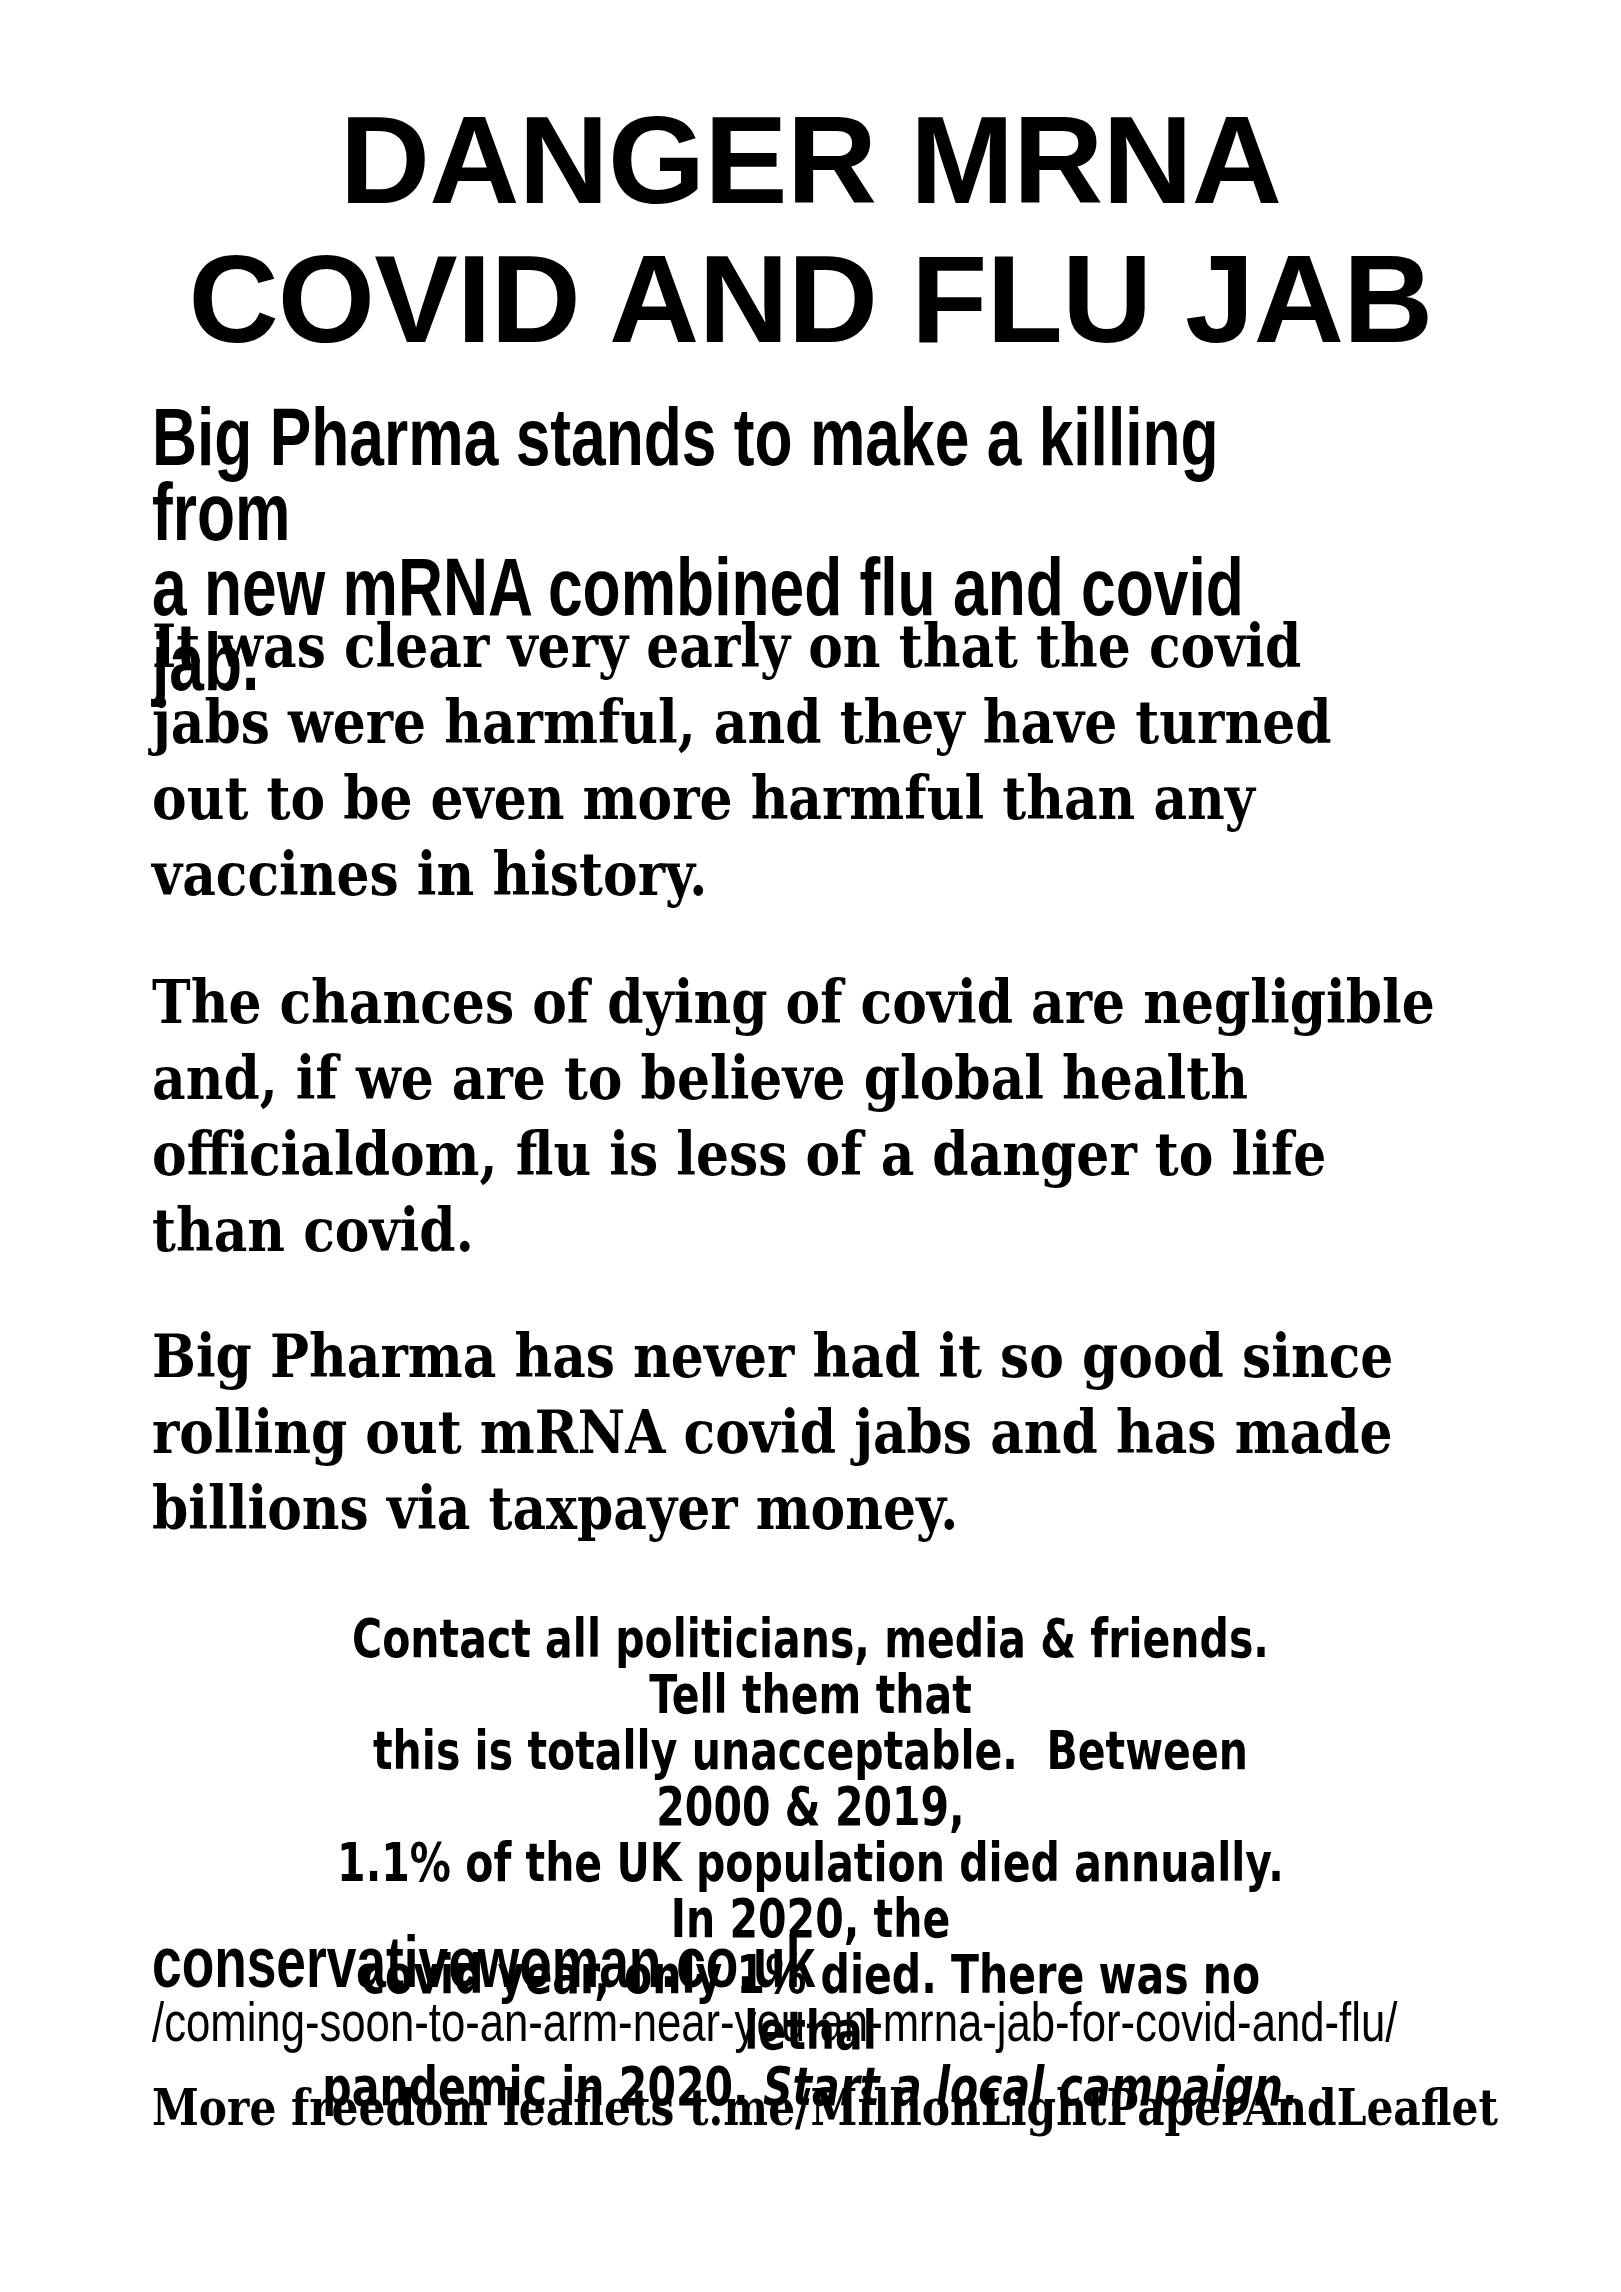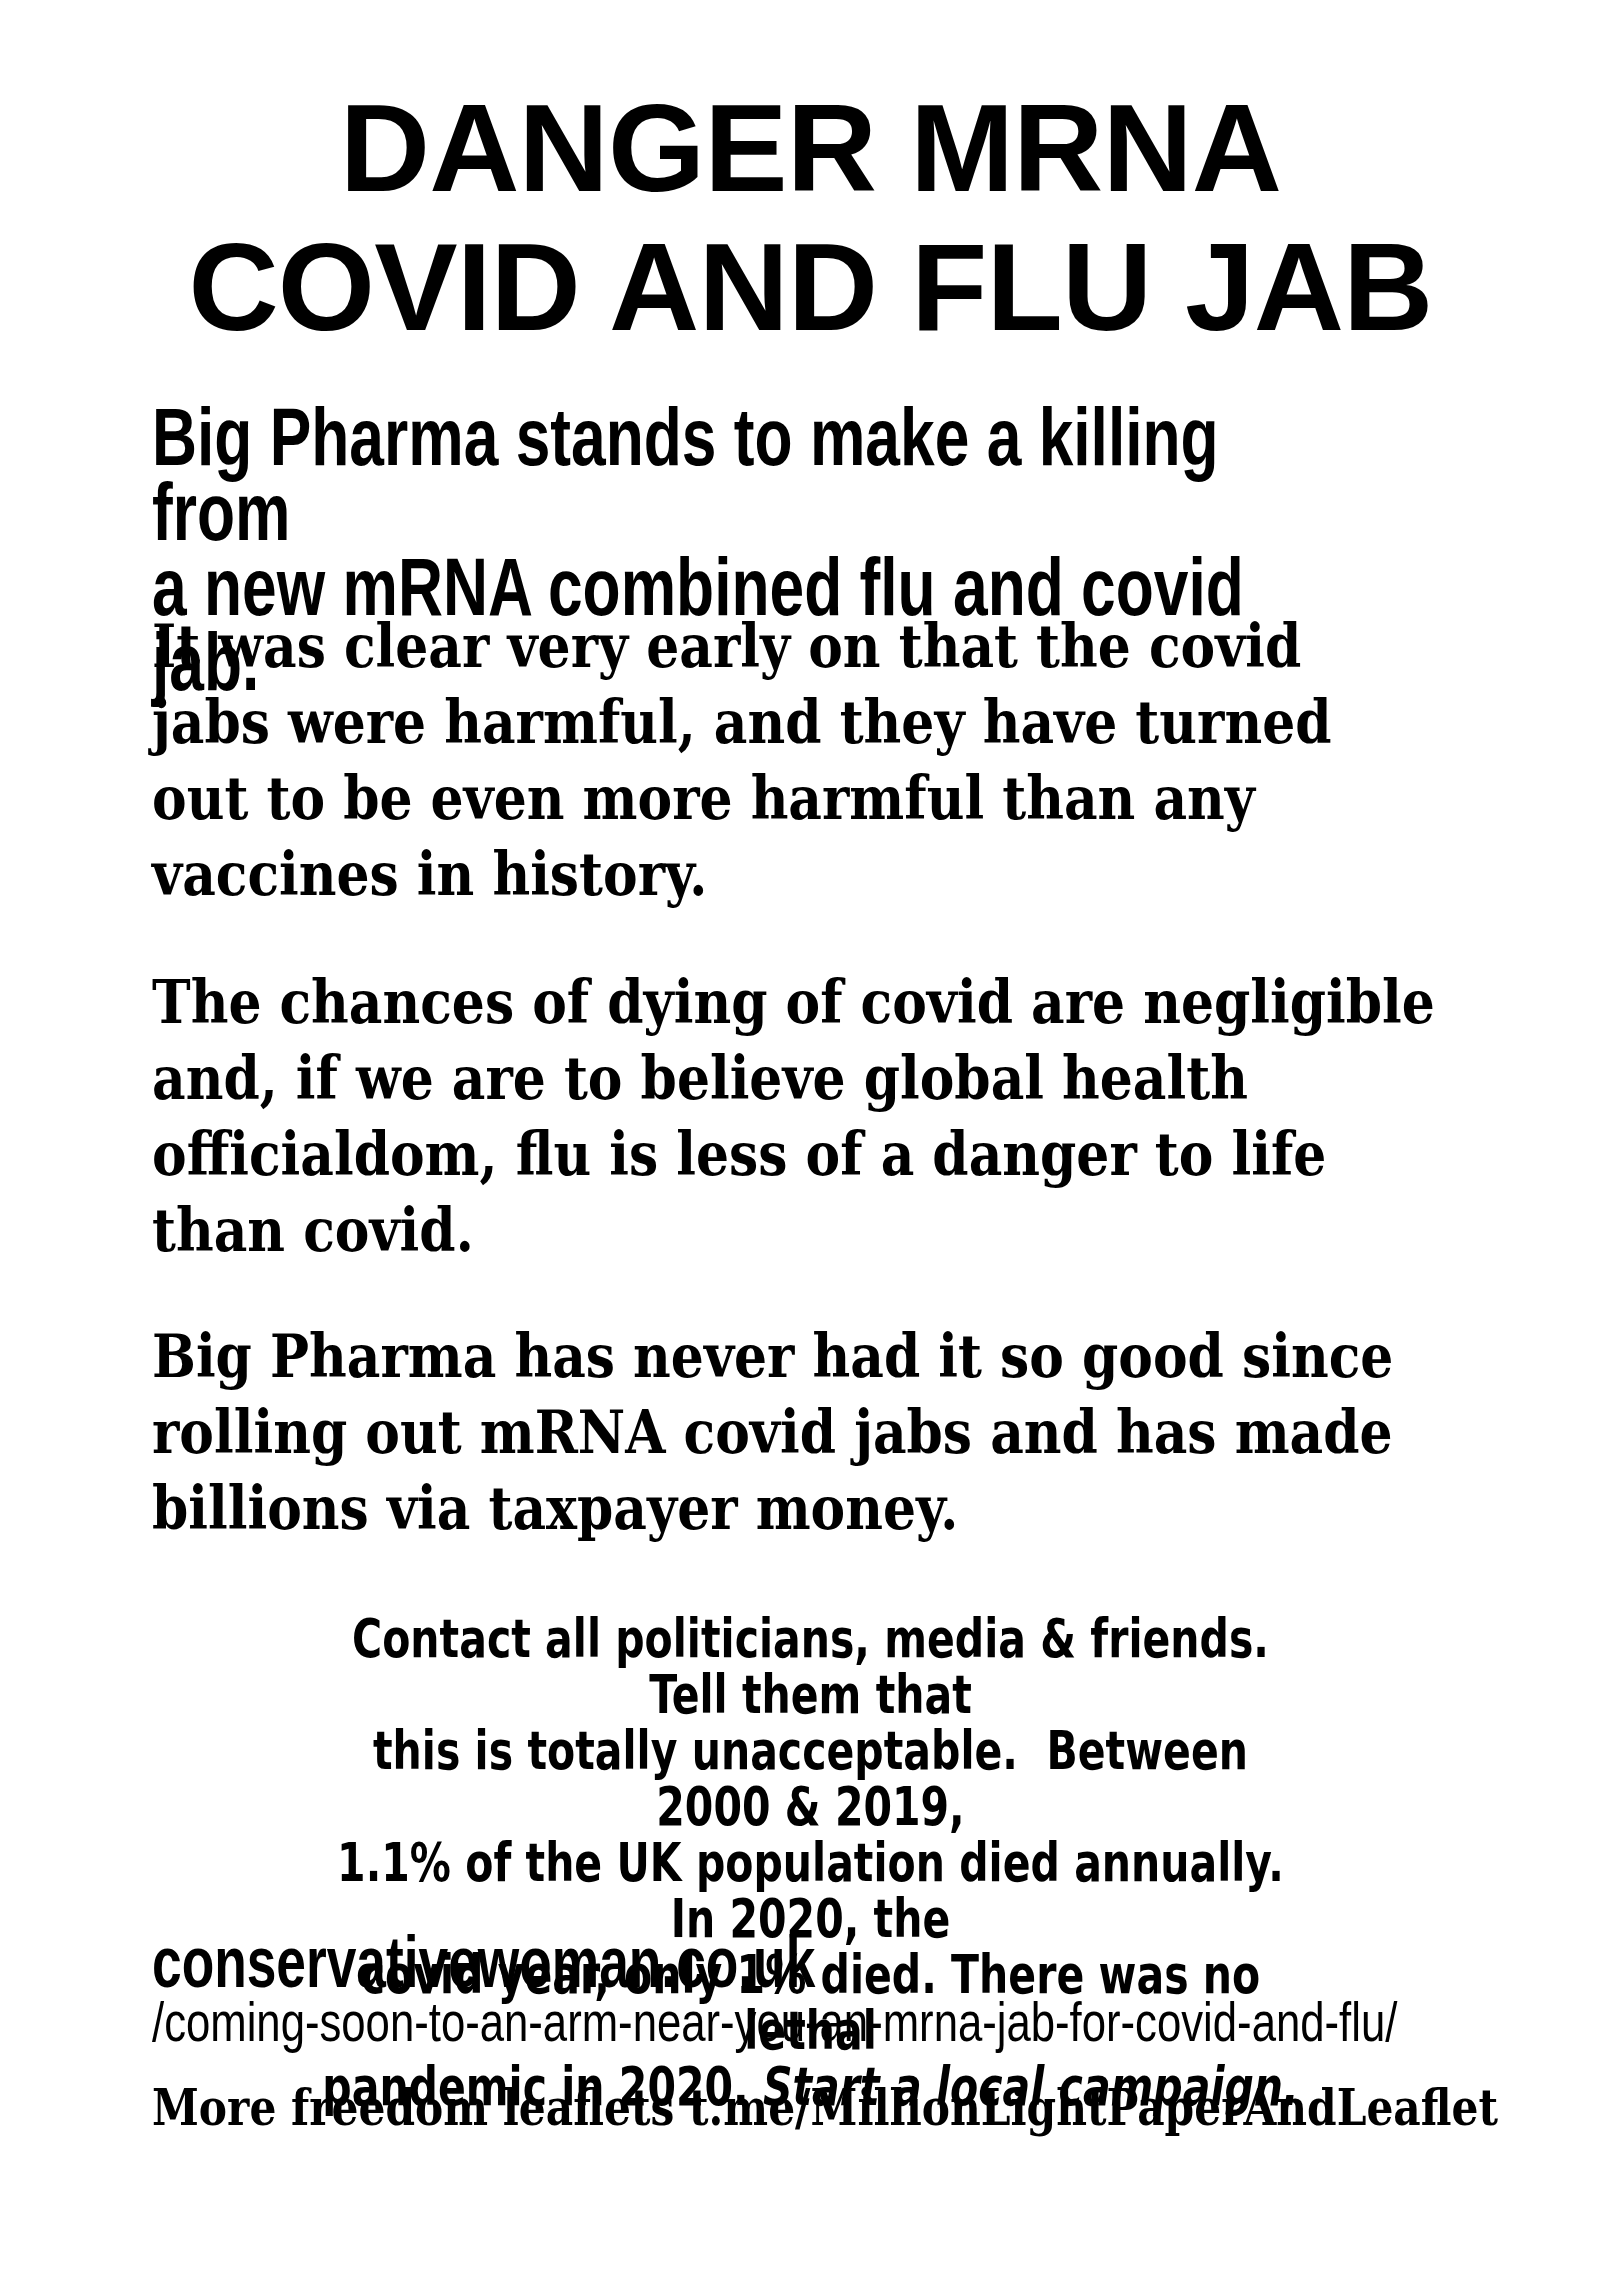--- a/index.html
+++ b/index.html
@@ -16,21 +16,21 @@
     overflow: hidden;
   }
   .block {
     position: absolute;
     white-space: pre-line;
   }
   
   .title {
     left: 0;
     right: 0;
-    top: 78px;
+    top: 90px;
     text-align: center;
     font-family: "Liberation Sans", sans-serif;
     font-weight: bold;
     font-size: 125px;
     line-height: 139px;
     letter-spacing: -0.9px;
   }
   
   .subhead {
     left: 152px;

